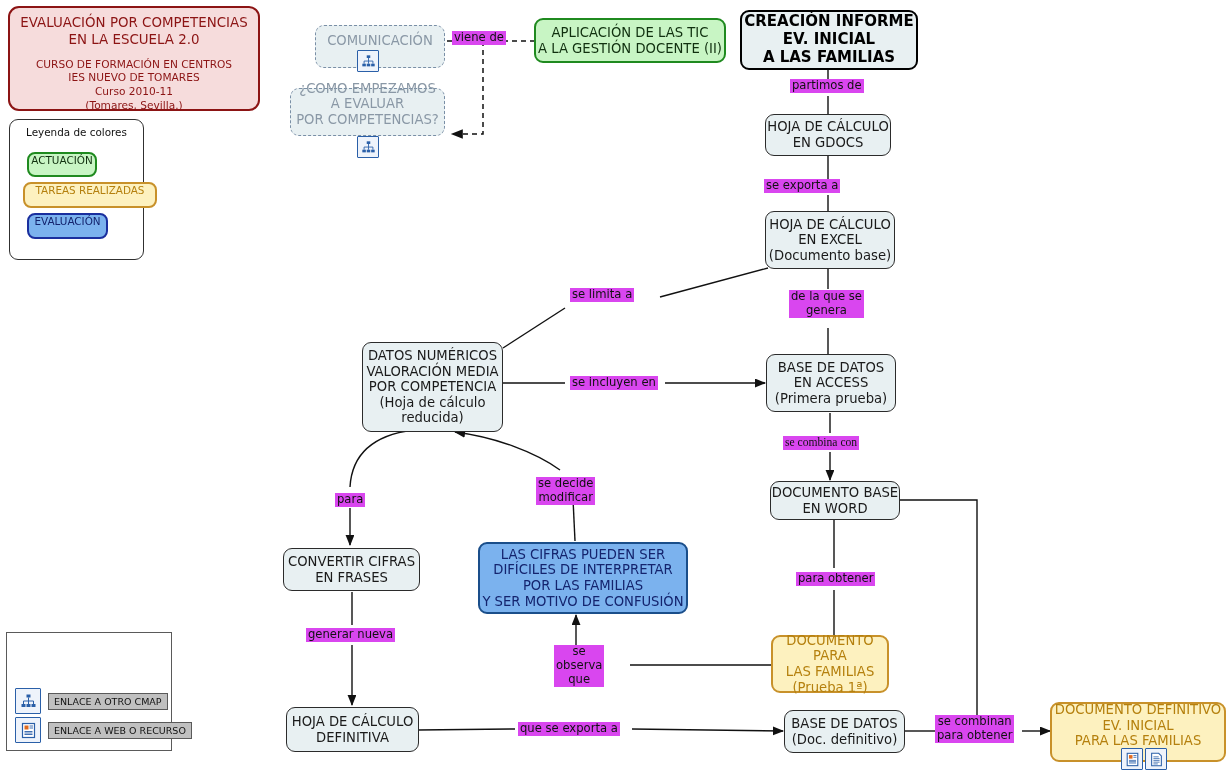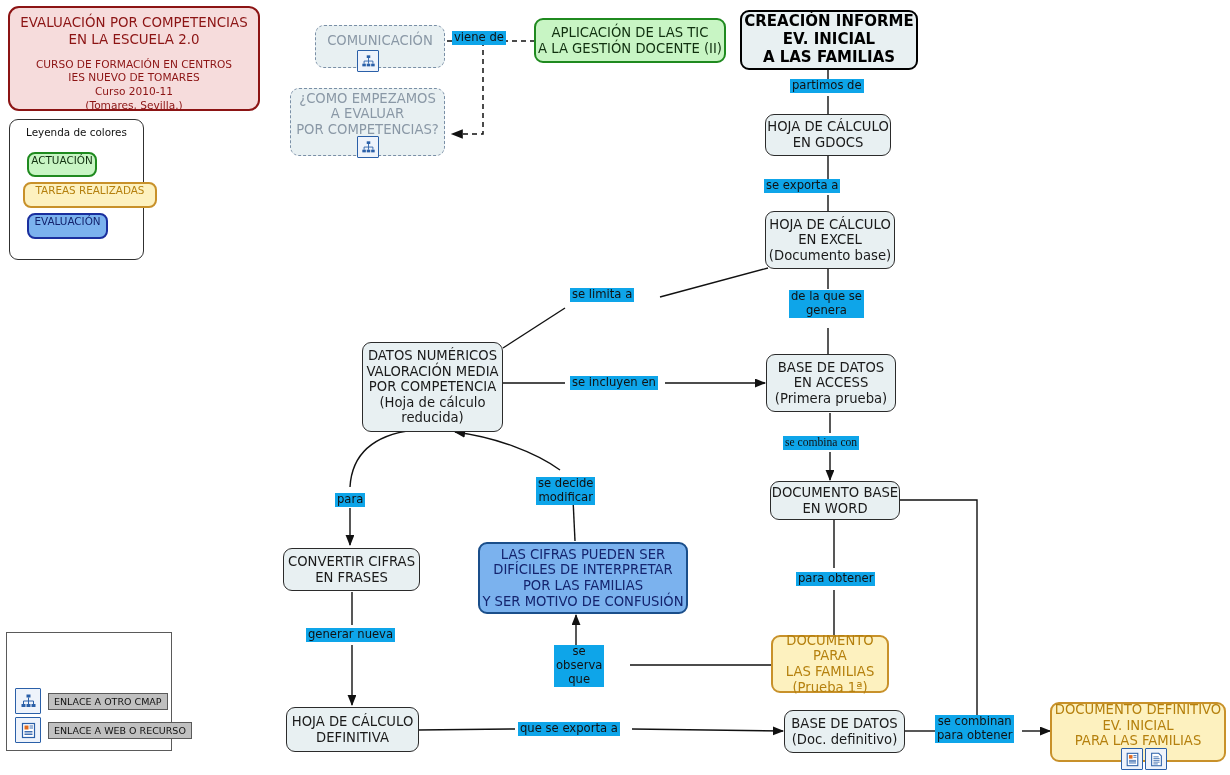--- a/index.html
+++ b/index.html
@@ -182,21 +182,21 @@
     gap: 2px;
   }
   
   .elabel {
     position: absolute;
     font-size: 11.6px;
     color: #111;
     text-align: center;
     line-height: 1.2;
     white-space: pre-line;
-    background: #0ea5e9;
+    background: #d946ef;
     padding: 0 2px;
   }
 </style>
 </head>
 <body>
 
 <div id="canvas">
 
   <svg class="edges" viewBox="0 0 1230 775">
     <defs>
@@ -319,21 +319,21 @@
         <path d="M3.5,8 L3.5,11" stroke="#2a5fa8" stroke-width="1"></path>
         <path d="M13.5,8 L13.5,11" stroke="#2a5fa8" stroke-width="1"></path>
         <path d="M8.5,8 L8.5,11" stroke="#2a5fa8" stroke-width="1"></path>
         <rect x="1.5" y="11" width="4" height="3" fill="#2a5fa8"></rect>
         <rect x="6.5" y="11" width="4" height="3" fill="#2a5fa8"></rect>
         <rect x="11.5" y="11" width="4" height="3" fill="#2a5fa8"></rect>
       </svg>
     </span>
   </div>
 
-  <div class="node n-dashed" style="left:290px; top:88px; width:155px; height:68px; padding-bottom:16px;">
+  <div class="node n-dashed" style="left:290px; top:88px; width:155px; height:48px; padding-bottom:16px;">
     <span>¿COMO EMPEZAMOS
 A EVALUAR
 POR COMPETENCIAS?</span>
   </div>
   <div class="node-icons" style="left:357px; top:136px;">
     <span class="res-icon">
       <svg width="15" height="15" viewBox="0 0 17 17">
         <rect x="6.5" y="1.5" width="4" height="3" fill="#2a5fa8"></rect>
         <path d="M8.5,4.5 L8.5,8" stroke="#2a5fa8" stroke-width="1"></path>
         <path d="M3.5,8 L13.5,8" stroke="#2a5fa8" stroke-width="1"></path>

